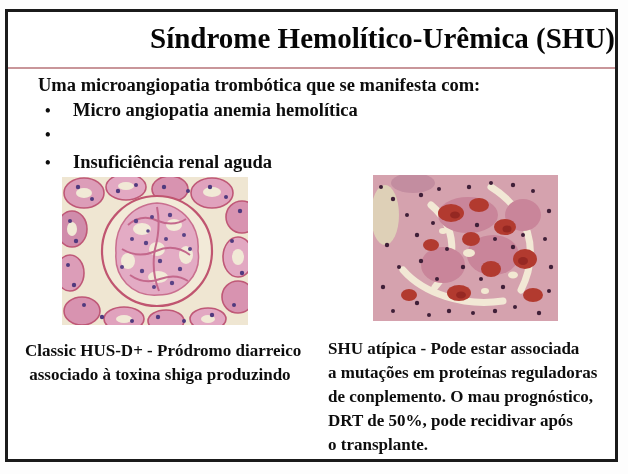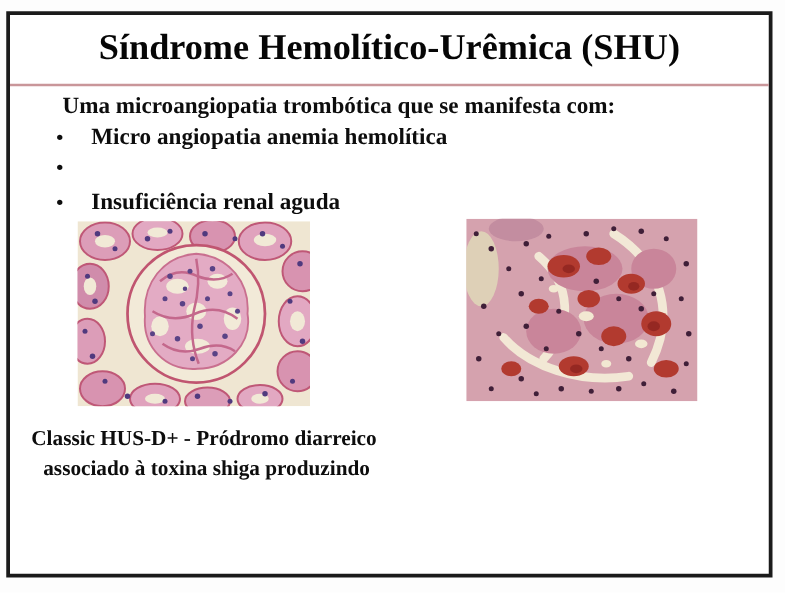--- a/index.html
+++ b/index.html
@@ -5,43 +5,43 @@
   html,body{margin:0;padding:0;}
   body{
     width:628px;height:474px;background:#fdfdfd;position:relative;overflow:hidden;
     font-family:"Liberation Serif","DejaVu Serif",serif;color:#0d0d0d;
   }
   .frame{
     position:absolute;left:5px;top:9px;width:607px;height:447px;
     border:3px solid #1b1b1b;background:#ffffff;
   }
   .title{
-    position:absolute;left:0;right:0;top:10px;text-align:center;
+    position:absolute;left:0;right:0;top:10px;text-align:right;
     font-size:29px;font-weight:bold;color:#060606;white-space:nowrap;
   }
   .divider{
     position:absolute;left:0;right:0;top:55px;height:2px;background:#c9969a;
   }
   .intro{
-    position:absolute;left:30px;top:63px;font-size:18.5px;font-weight:bold;white-space:nowrap;margin-left:12px;
+    position:absolute;left:30px;top:63px;font-size:18.5px;font-weight:bold;white-space:nowrap;
   }
   .bullets{position:absolute;left:37px;top:88px;}
   .bullet-row{
     display:flex;align-items:baseline;height:26px;
     font-size:18.5px;font-weight:bold;white-space:nowrap;
   }
   .bullet-marker{width:28px;flex:0 0 28px;font-size:16px;}
   .img-box{position:absolute;}
   .img-box svg{display:block;}
   .img-left{left:54px;top:165px;width:186px;height:148px;}
   .img-right{left:365px;top:163px;width:185px;height:146px;}
   .caption{
     position:absolute;font-size:17px;font-weight:bold;line-height:24px;white-space:nowrap;
   }
-  .caption-left{left:17px;top:327px;text-align:center;}
+  .caption-left{left:17px;top:327px;}
   .caption-right{left:320px;top:325px;}
 </style>
 </head>
 <body>
 
 <div class="frame">
 
   <div class="title">Síndrome Hemolítico-Urêmica (SHU)</div>
 
   <div class="divider"></div>
@@ -228,14 +228,21 @@
           <circle cx="44" cy="60" r="2.2"></circle>
       </g>
     </svg>
   </div>
 
   <div class="caption caption-left">
     <div>Classic HUS-D+ - Pródromo diarreico</div>
     <div>&nbsp;associado à toxina shiga produzindo</div>
   </div>
 
+  <div class="caption caption-right">
+    <div>SHU atípica - Pode estar associada</div>
+    <div>a mutações em proteínas reguladoras</div>
+    <div>de conplemento. O mau prognóstico,</div>
+    <div>DRT de 50%, pode recidivar após</div>
+    <div>o transplante.</div>
+  </div>
 
 </div>
 
 </body></html>

